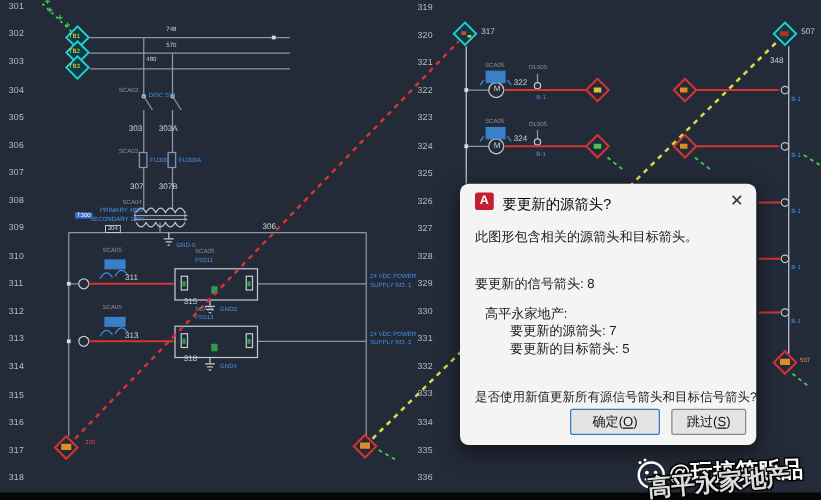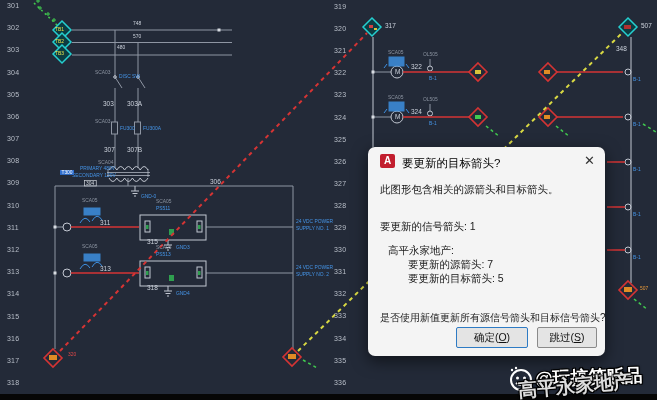--- a/index.html
+++ b/index.html
@@ -275,25 +275,25 @@
   <span class="lbl t5 c-blue" style="left:633px;top:77px">B-1</span>
   <span class="lbl t5 c-blue" style="left:633px;top:122px">B-1</span>
   <span class="lbl t5 c-blue" style="left:633px;top:167px">B-1</span>
   <span class="lbl t5 c-blue" style="left:633px;top:212px">B-1</span>
   <span class="lbl t5 c-blue" style="left:633px;top:255px">B-1</span>
   <span class="lbl t5 c-orange" style="left:640px;top:286px">507</span>
 
   <div class="dialog">
     <div class="dlg-titlebar">
       <span class="dlg-icon">A</span>
-      <span class="dlg-title">要更新的目标箭头?</span>
+      <span class="dlg-title">要更新的源箭头?</span>
       <span class="dlg-close">✕</span>
     </div>
     <div class="dlg-line l1">此图形包含相关的源箭头和目标箭头。</div>
-    <div class="dlg-line l2">要更新的信号箭头: 1</div>
+    <div class="dlg-line l2">要更新的信号箭头: 8</div>
     <div class="dlg-line l3">高平永家地产:</div>
     <div class="dlg-line l4">要更新的源箭头: 7</div>
     <div class="dlg-line l5">要更新的目标箭头: 5</div>
     <div class="dlg-line l6">是否使用新值更新所有源信号箭头和目标信号箭头?</div>
     <button class="btn skip"><span>跳过(</span><u>S</u><span>)</span></button>
     <button class="btn primary"><span>确定(</span><u>O</u><span>)</span></button>
   </div>
 
   <svg id="wmicon" width="26" height="26">
     <circle cx="13" cy="14" r="10" fill="none" stroke="#fff" stroke-width="2"></circle>

